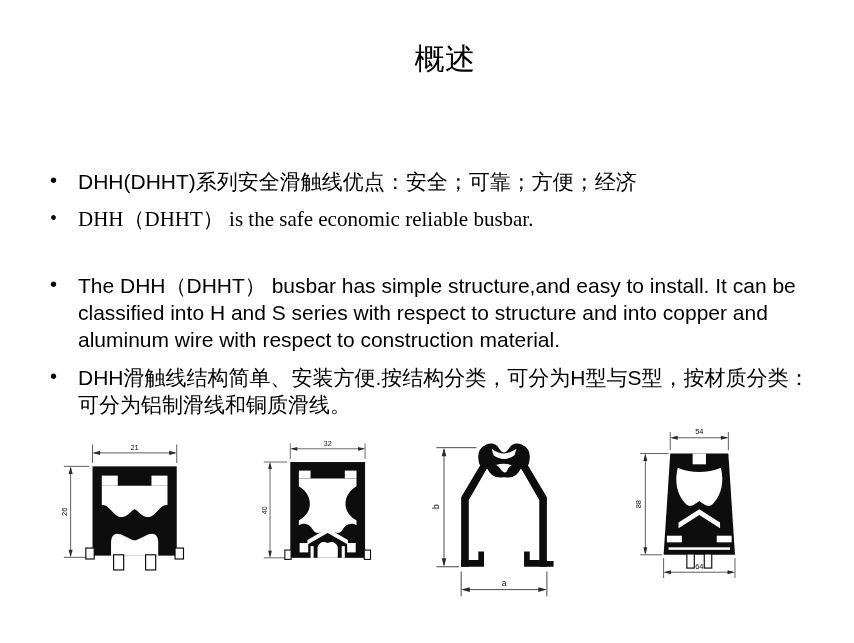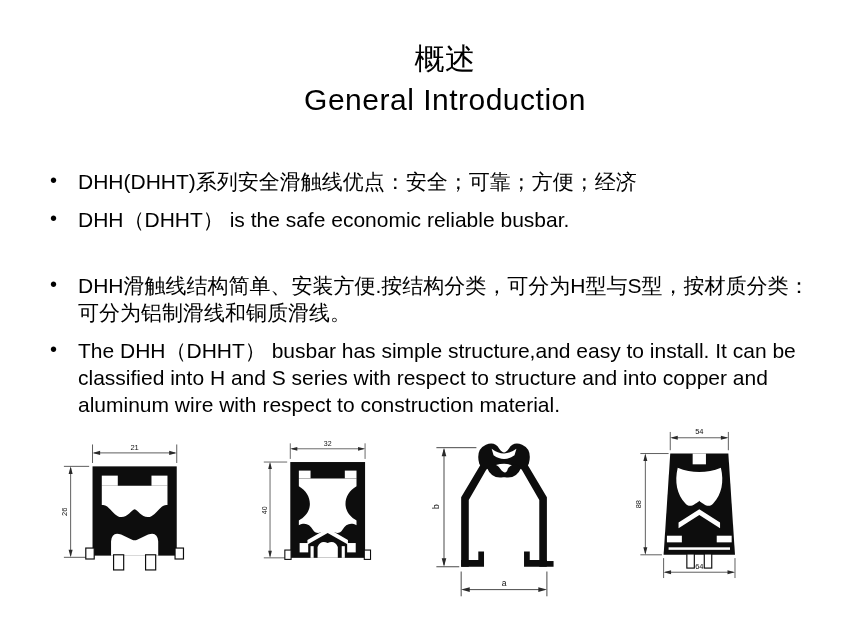--- a/index.html
+++ b/index.html
@@ -6,44 +6,43 @@
   .slide {
     position:relative; width:854px; height:643px; background:#ffffff;
     font-family:"Liberation Sans","DejaVu Sans",sans-serif; color:#000;
     overflow:hidden; margin:0 auto;
   }
   .titles { position:absolute; top:38px; left:0; width:100%; text-align:center; }
   .title-line { font-size:30px; font-weight:400; margin:0; line-height:41px; letter-spacing:0.5px;padding-left:36px; }
   .bullets { position:absolute; top:168px; left:48px; width:766px; margin:0; padding:0; list-style:none; }
   .bullets li { position:relative; padding-left:30px; font-size:21px; line-height:27px; margin-bottom:11px; }
   .bullets li::before { content:"•"; position:absolute; left:2px; top:-1px; font-size:20px; }
-  .bullets li.gap-after { margin-bottom:39px; }
+  .bullets li.gap-after { margin-bottom:39px;font-family:Liberation Serif, serif; }
   svg.profile { position:absolute; }
   .dim { stroke:#2a2a2a; stroke-width:0.9; fill:none; }
   .arr { fill:#2a2a2a; }
   .dimlbl { font-size:9px; fill:#111; font-family:"Liberation Sans","DejaVu Sans",sans-serif; }
   .ink { fill:#0d0d0d; }
   .cut { fill:#ffffff; }
   .outl { fill:#ffffff; stroke:#0d0d0d; stroke-width:1.4; }
 </style>
 </head>
 <body>
 
 <div class="slide">
 
   <div class="titles">
     <div class="title-line">概述</div>
-    <div class="title-line">General Introduction</div>
   </div>
 
   <ul class="bullets">
     <li>DHH(DHHT)系列安全滑触线优点：安全；可靠；方便；经济</li>
     <li class="gap-after">DHH（DHHT） is the safe economic reliable busbar.</li>
+    <li>The DHH（DHHT） busbar has simple structure,and easy to install. It can be classified into H and S series with respect  to  structure and into copper and aluminum wire with respect to construction material.</li>
     <li>DHH滑触线结构简单、安装方便.按结构分类，可分为H型与S型，按材质分类：可分为铝制滑线和铜质滑线。</li>
-    <li>The DHH（DHHT） busbar has simple structure,and easy to install. It can be classified into H and S series with respect  to  structure and into copper and aluminum wire with respect to construction material.</li>
   </ul>
 
   <svg class="profile" style="left:42px;top:431px;width:160px;height:160px" viewBox="0 0 190 190">
     <line class="dim" x1="60" y1="38" x2="60" y2="16"></line>
     <line class="dim" x1="160" y1="38" x2="160" y2="16"></line>
     <line class="dim" x1="62" y1="26" x2="158" y2="26"></line>
     <polygon class="arr" points="60,26 69,23.6 69,28.4"></polygon>
     <polygon class="arr" points="160,26 151,23.6 151,28.4"></polygon>
     <text class="dimlbl" x="110" y="22" text-anchor="middle">21</text>
     <line class="dim" x1="56" y1="42" x2="26" y2="42"></line>

